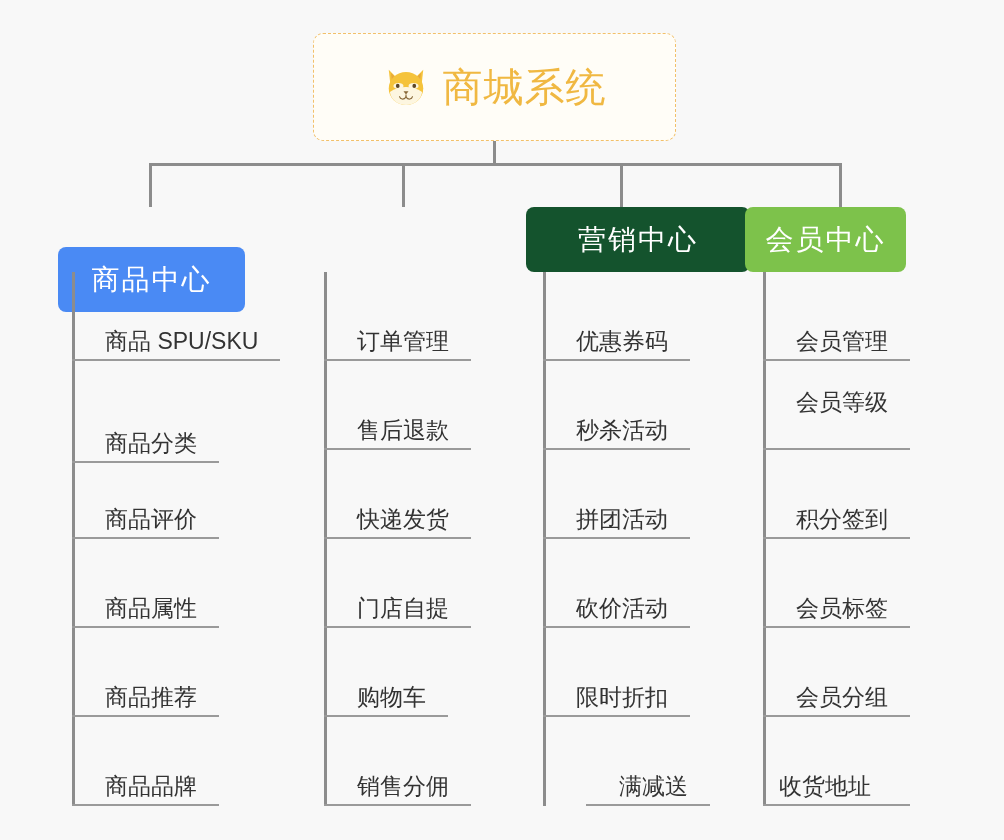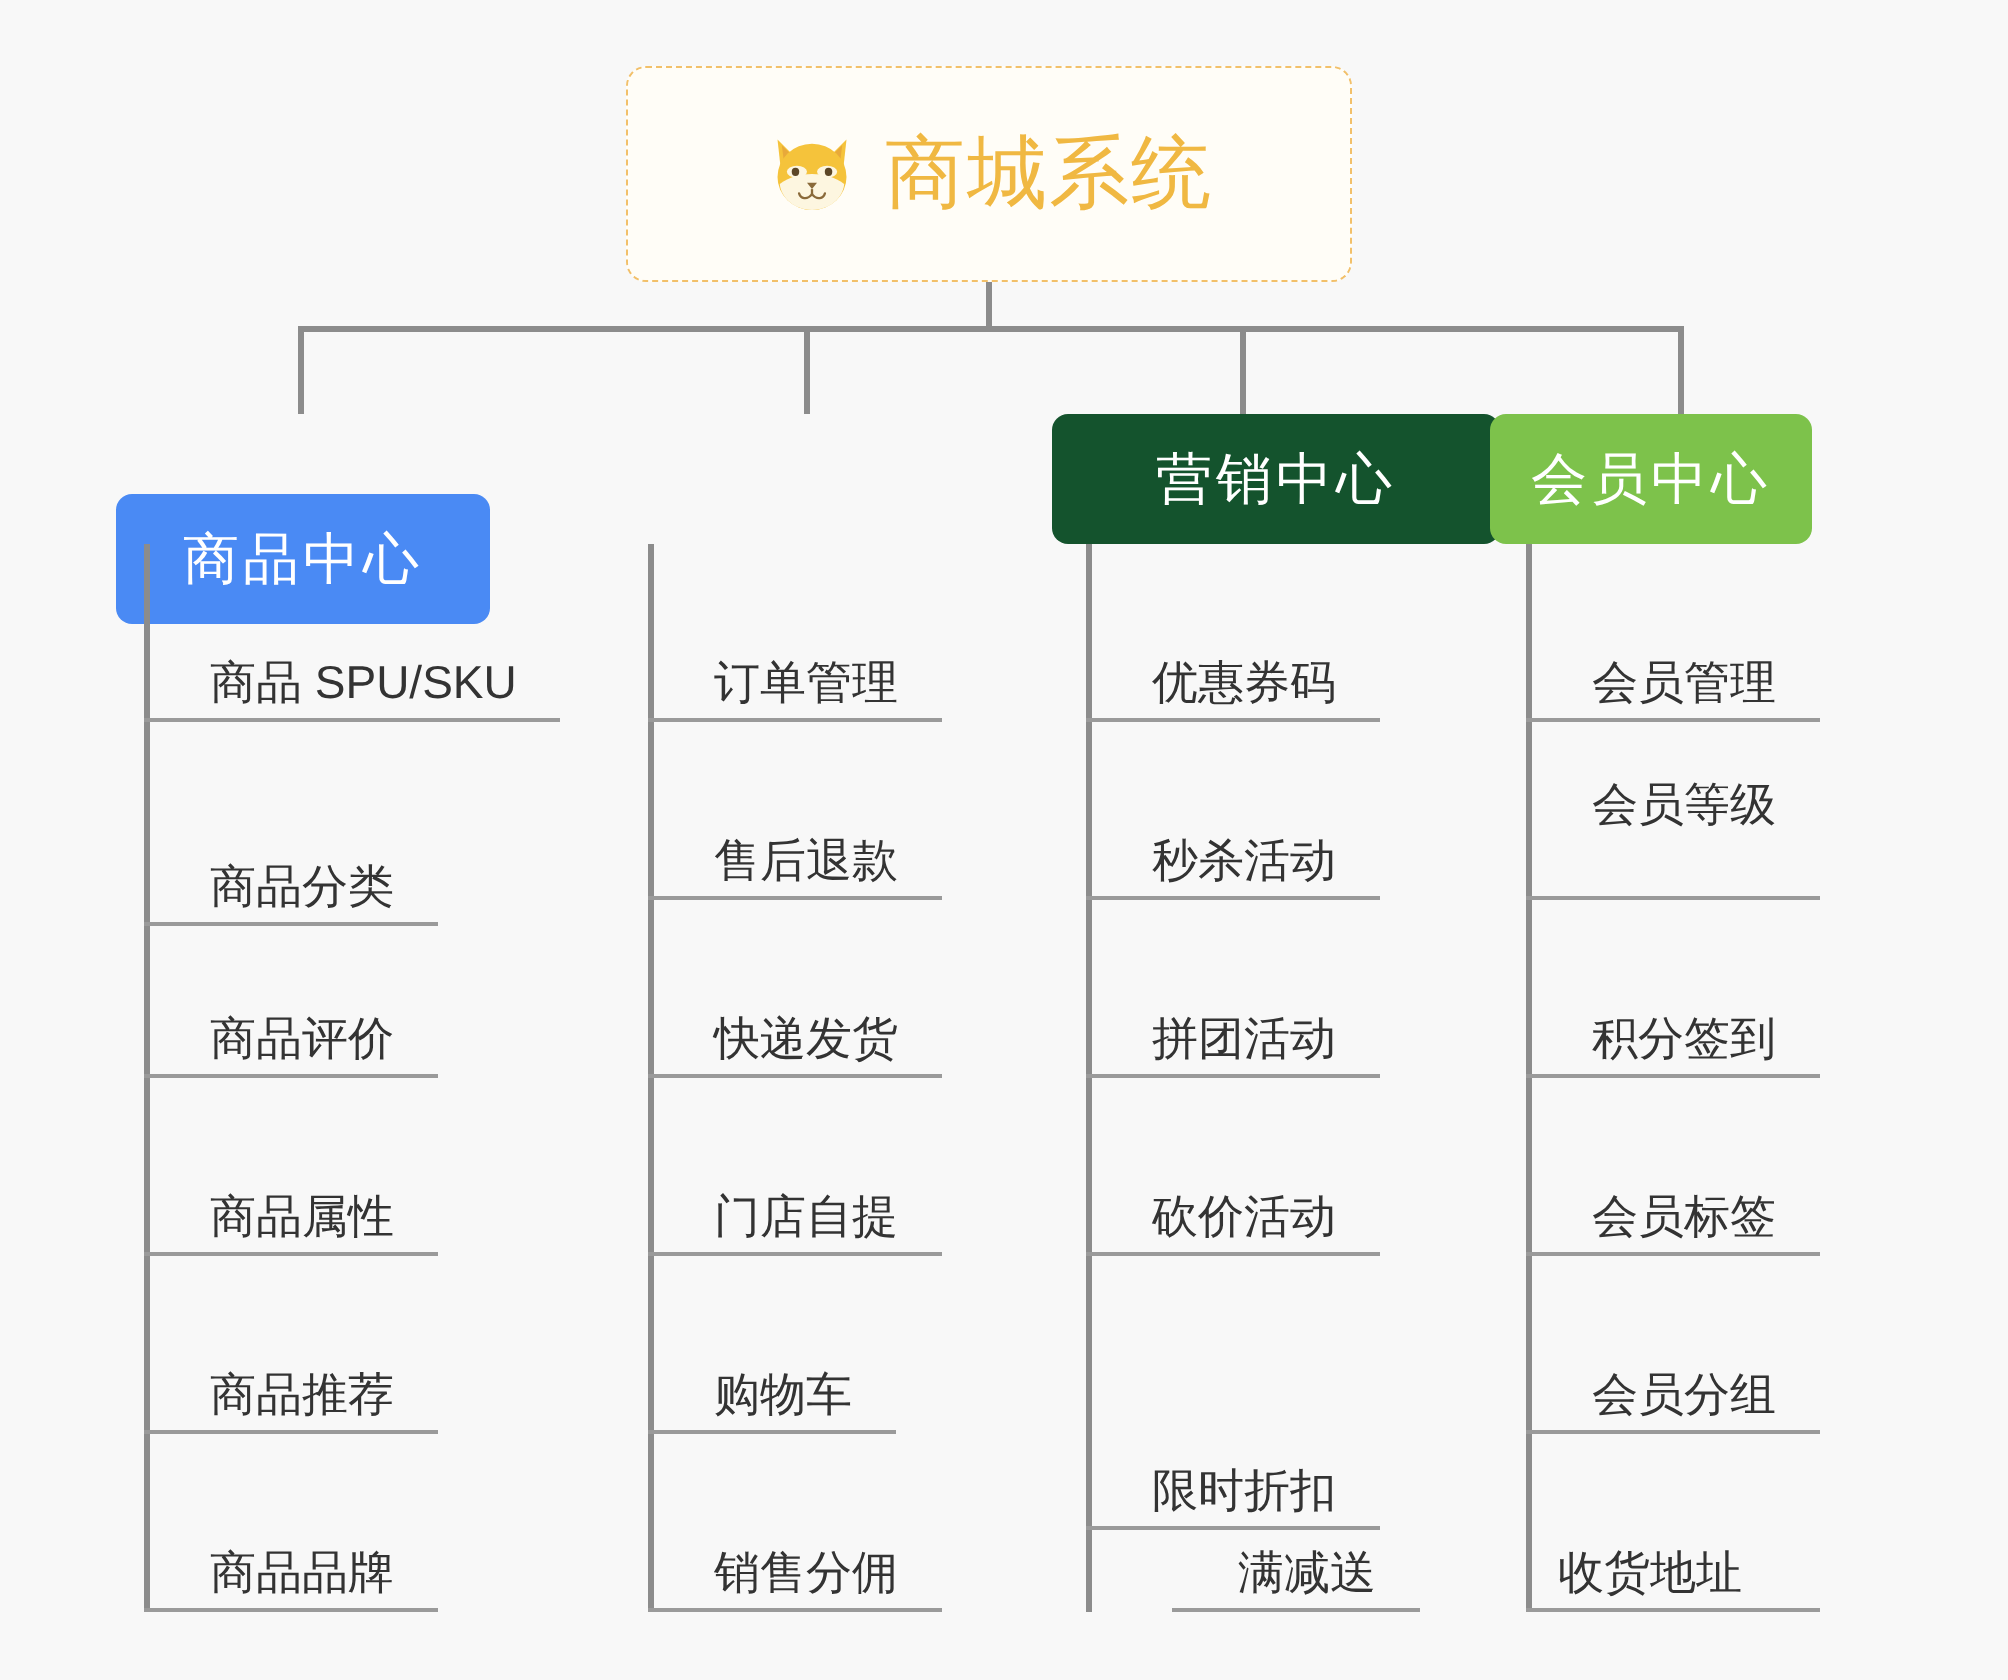--- a/index.html
+++ b/index.html
@@ -198,21 +198,21 @@
     </div>
     <div class="leaf-item" style="top: 89px; width: 147px;">
       <span class="leaf-label">秒杀活动</span>
     </div>
     <div class="leaf-item" style="top: 178px; width: 147px;">
       <span class="leaf-label">拼团活动</span>
     </div>
     <div class="leaf-item" style="top: 267px; width: 147px;">
       <span class="leaf-label">砍价活动</span>
     </div>
-    <div class="leaf-item" style="top: 356px; width: 147px; margin-top: 48px;">
+    <div class="leaf-item" style="top: 356px; width: 147px;">
       <span class="leaf-label">限时折扣</span>
     </div>
     <div class="leaf-item" style="top: 445px; width: 124px; margin-left: 43px;">
       <span class="leaf-label">满减送</span>
     </div>
   </div>
 
   <div class="leaf-col" style="left:763px;">
     <div class="leaf-spine" style="background: rgb(140, 140, 140); height: 534px;"></div>
     <div class="leaf-item" style="top: 0px; width: 147px;">

